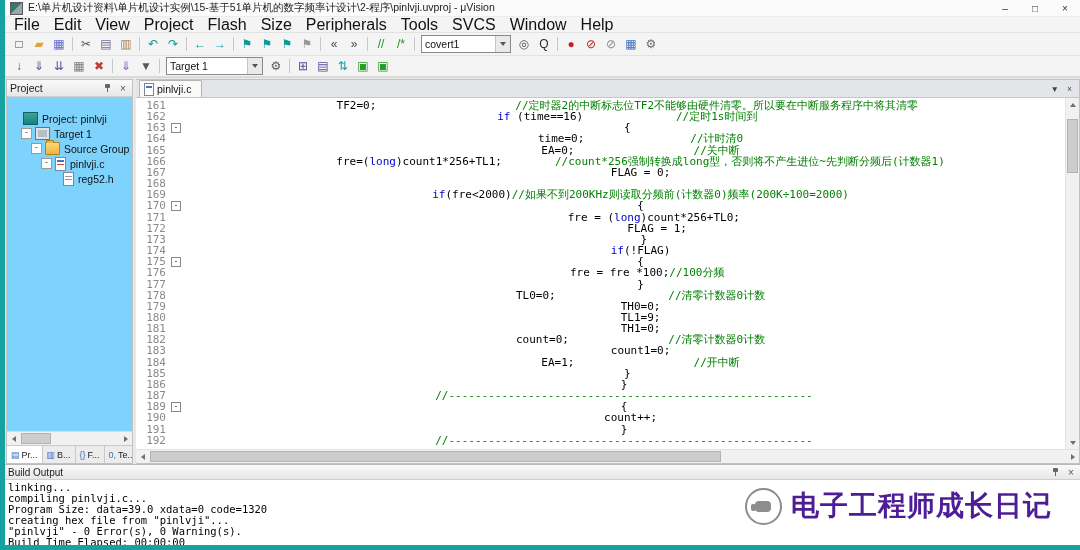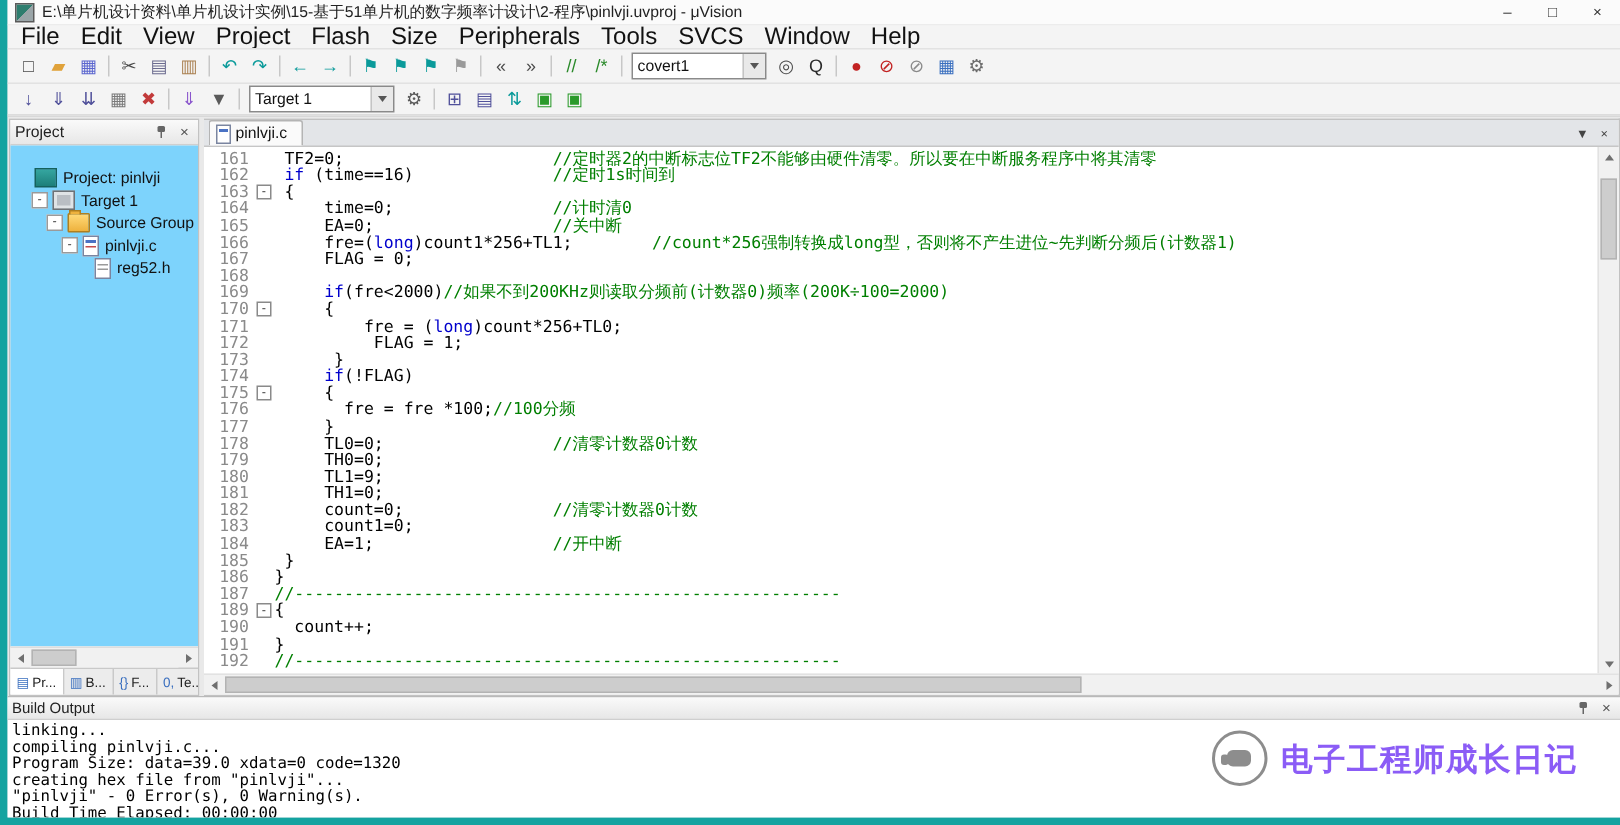--- a/index.html
+++ b/index.html
@@ -79,38 +79,38 @@
   .ed-tab{height:16px;background:#fafafa;border:1px solid #b4b4b4;border-bottom:none;border-radius:2px 2px 0 0;display:flex;align-items:center;gap:3px;font-size:10.5px;color:#111;padding:0 10px 0 4px;}
   .file-ic{width:8px;height:11px;background:#fff;border:1px solid #7a85a0;position:relative;flex:none;}
   .file-ic::before{content:"";position:absolute;left:1px;top:2px;right:1px;height:2px;background:#4a72c4;}
   .ed-tab-btns{margin-left:auto;align-self:center;display:flex;gap:8px;padding-right:7px;font-size:8.5px;color:#444;}
   .code-wrap{flex:1;min-height:0;display:flex;background:#fff;}
   .code-lines{flex:1;min-width:0;overflow:hidden;padding-top:2px;font-family:"DejaVu Sans Mono",monospace;font-size:11px;}
   .code-line{display:flex;height:11.17px;line-height:11.17px;white-space:pre;}
   .ln{width:30px;flex:none;text-align:right;padding-right:4px;color:#8a8a8a;}
   .fold{width:13px;flex:none;position:relative;}
   .fb{position:absolute;left:1px;top:1px;width:8px;height:8px;border:1px solid #8a8a8a;background:#fff;font:8px/7px "DejaVu Sans Mono",monospace;text-align:center;color:#333;}
-  .codetext{flex:1;white-space:pre;}
+  .codetext{flex:1;white-space:pre;text-align:center;}
   .k{color:var(--kw,#0000cc);}
   .c{color:var(--cm,#007f00);}
   .t{color:#000;}
   .vscroll{width:13px;flex:none;background:#f1f1f1;border-left:1px solid #e2e2e2;display:flex;flex-direction:column;}
   .vtrack{flex:1;position:relative;}
   .thumb-v{position:absolute;left:1px;right:1px;top:8px;height:52px;background:#cdcdcd;border:1px solid #b3b3b3;}
   .ed-hscroll{height:13px;flex:none;display:flex;background:#f1f1f1;border-top:1px solid #e2e2e2;}
 
   
   .build-output{height:80px;flex:none;display:flex;flex-direction:column;background:#fff;border-top:1px solid #b9b9b9;position:relative;}
   .bo-header{height:14px;font-size:10px;}
   .bo-content{flex:1;min-height:0;overflow:hidden;font-family:"DejaVu Sans Mono",monospace;font-size:10.5px;line-height:11.1px;color:#000;padding:2px 0 0 3px;}
   .watermark{position:absolute;right:28px;top:22px;display:flex;align-items:center;gap:9px;pointer-events:none;}
   .wm-logo{width:33px;height:33px;border:2.5px solid #8d8d8d;border-radius:50%;position:relative;flex:none;}
   .wm-logo::before{content:"";position:absolute;left:8px;top:11px;width:16px;height:11px;background:#8d8d8d;border-radius:4px;}
   .wm-logo::after{content:"";position:absolute;left:4px;top:14px;width:5px;height:7px;background:#8d8d8d;border-radius:2px;}
-  .wm-text{font-size:21px;font-weight:bold;color:#8b5cf6;letter-spacing:1px;white-space:nowrap;}
+  .wm-text{font-size:28px;font-weight:bold;color:#4c1d95;letter-spacing:1px;white-space:nowrap;}
 </style>
 </head>
 <body>
 
 <div class="desktop" style="background: rgb(20, 163, 160);">
   <div class="window">
 
     <div class="titlebar">
       <span class="app-icon"></span>
       <span class="title-text">E:\单片机设计资料\单片机设计实例\15-基于51单片机的数字频率计设计\2-程序\pinlvji.uvproj - μVision</span>

